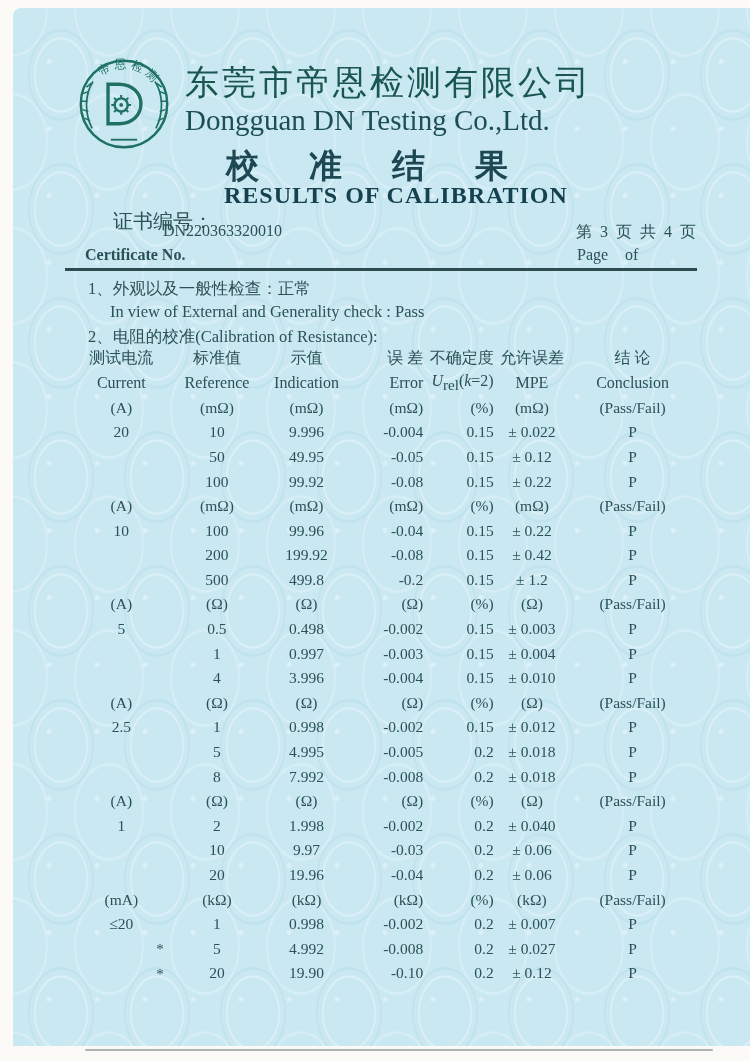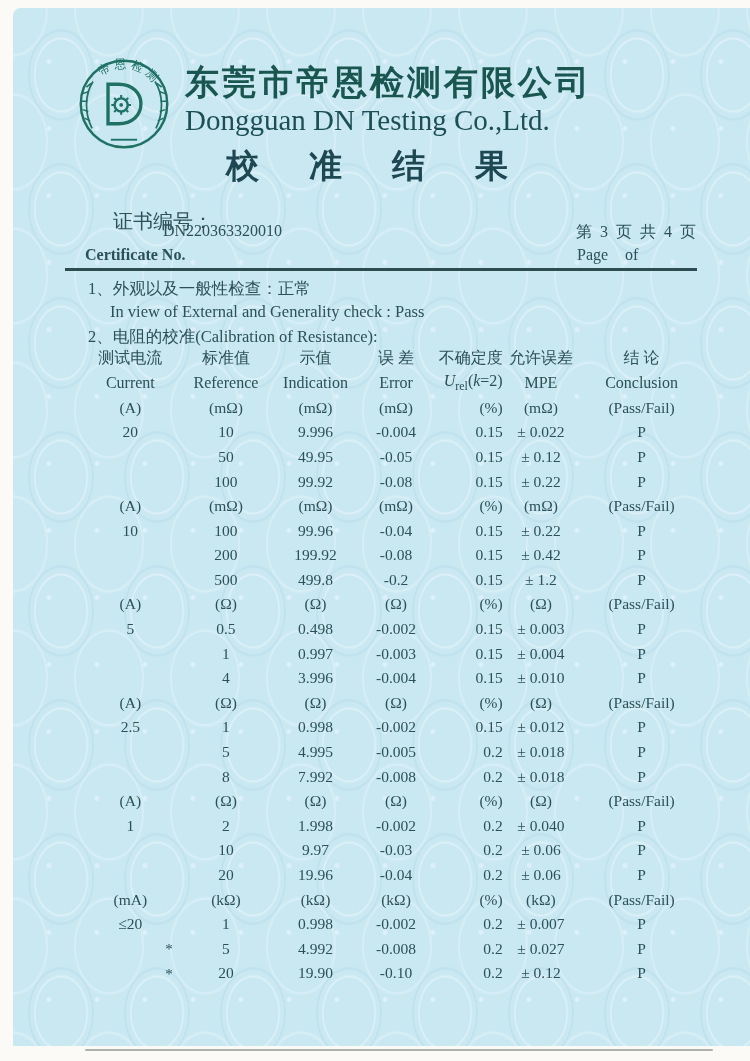--- a/index.html
+++ b/index.html
@@ -21,21 +21,21 @@
     border-radius:8px 0 0 0;
   }
   .scan-edge{
     position:absolute;left:85px;top:1049px;width:628px;height:2px;
     background:rgba(92,104,101,.5);border-radius:1px;
   }
   .abs{position:absolute;}
   
   .logo{left:64px;top:49px;width:94px;height:94px;}
   .company-cn{
-    left:172px;top:52px;font-size:34px;font-weight:700;letter-spacing:3px;
+    left:172px;top:52px;font-size:34px;font-weight:400;letter-spacing:3px;
     color:#19564f;white-space:nowrap;
   }
   .company-en{
     left:172px;top:96px;font-size:29px;color:#1c4f54;white-space:nowrap;letter-spacing:0px;
   }
   .title-cn{
     left:213px;top:136px;font-size:33px;font-weight:700;letter-spacing:50px;
     color:#1d4752;white-space:nowrap;
   }
   .title-en{
@@ -49,38 +49,38 @@
   .page-cn{left:543px;top:214px;font-size:16px;letter-spacing:2px;margin-left:20px;}
   .page-en{left:564px;top:238px;font-size:16px;}
   .page-of{left:612px;top:238px;font-size:16px;}
   .rule{left:52px;top:260px;width:632px;height:3px;background:#2c4c50;}
   
   .item1-cn{left:75px;top:270px;font-size:16.5px;}
   .item1-en{left:97px;top:294px;font-size:16.5px;}
   .item2-cn{left:75px;top:318px;font-size:16.5px;}
   
   .cal-table{
-    left:67px;top:338px;width:624px;
+    left:58px;top:338px;width:624px;
     border-collapse:collapse;table-layout:fixed;
   }
   .cal-table td{
     height:24.6px;text-align:center;vertical-align:middle;
     font-size:15.5px;color:#2b5156;padding:0;position:relative;
     white-space:nowrap;line-height:1;
   }
   .cal-table td.c1{width:100px;}
   .cal-table td.c2{width:90px;}
   .cal-table td.c3{width:88px;}
-  .cal-table td.c4{width:72px;}
+  .cal-table td.c4{width:72px;text-align:right;}
   .cal-table td.c5{width:70px;text-align:right;}
   .cal-table td.c6{width:76px;}
   .cal-table td.c7{width:124px;text-align:center;}
   .cal-table tr.hdr td{font-size:16px;}
   .cal-table .star{position:absolute;right:8px;top:6px;font-size:15px;}
-  .cal-table sub{font-size:12px;}
+  .cal-table sub{font-size:15px;}
   i{font-style:italic;}
 </style>
 </head>
 <body>
 
 <div class="paper">
 
   <svg class="abs logo" viewBox="-50 -50 100 100">
     <g fill="none" stroke="#1e7163">
       <circle r="46" stroke-width="2.6"></circle>
@@ -98,20 +98,21 @@
       <path d="M -17,-21 h 11 c 15,0 24,9.5 24,21 c 0,11.5 -9,21 -24,21 h -11 z" stroke-width="3.6"></path>
       <circle cx="-3" cy="1" r="7" stroke-width="2.6"></circle>
       <path d="M -3,-9.5 v 3 M -3,8.5 v 3 M 7.5,1 h -3 M -13.5,1 h 3 M 4.5,-6.5 l -2,2 M -10.5,8.5 l 2,-2 M 4.5,8.5 l -2,-2 M -10.5,-6.5 l 2,2" stroke-width="2.2"></path>
       <circle cx="-3" cy="1" r="2" fill="#1e7163" stroke="none"></circle>
     </g>
   </svg>
 
   <div class="abs company-cn">东莞市帝恩检测有限公司</div>
   <div class="abs title-cn">校准结果</div>
   <div class="abs company-en">Dongguan DN Testing Co.,Ltd.</div>
+  <div class="abs title-en">RESULTS OF CALIBRATION</div>
 
   <div class="abs cert-label-cn">证书编号：</div>
   <div class="abs cert-number">DN220363320010</div>
   <div class="abs cert-label-en">Certificate No.</div>
   <div class="abs page-cn">第 3 页 共 4 页</div>
   <div class="abs page-en">Page</div>
   <div class="abs page-of">of</div>
   <div class="abs rule"></div>
 
   <div class="abs item1-cn">1、外观以及一般性检查：正常</div>

